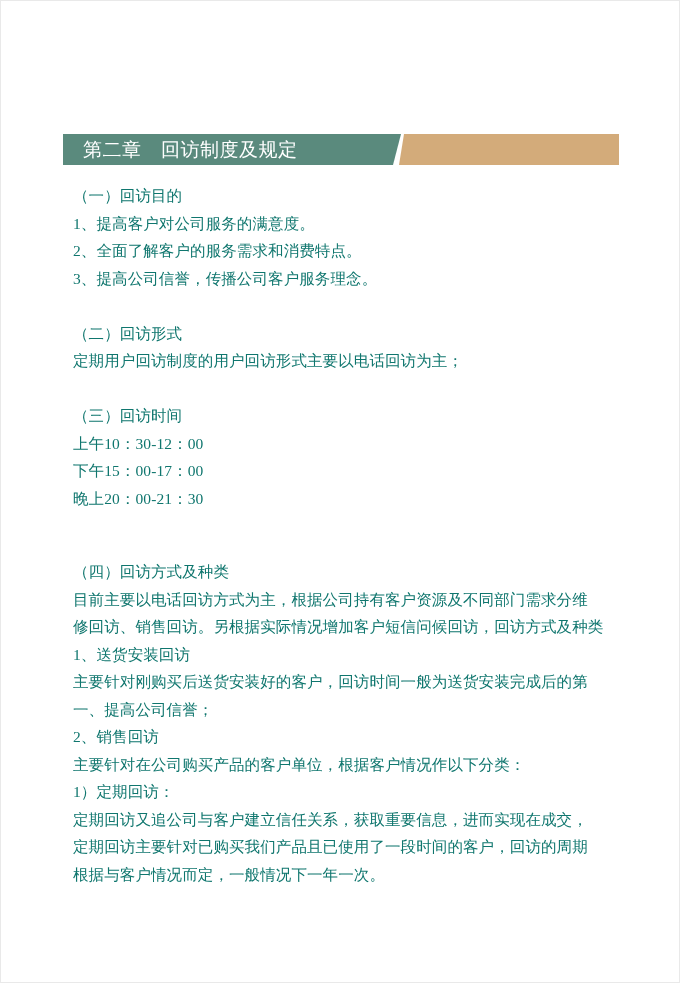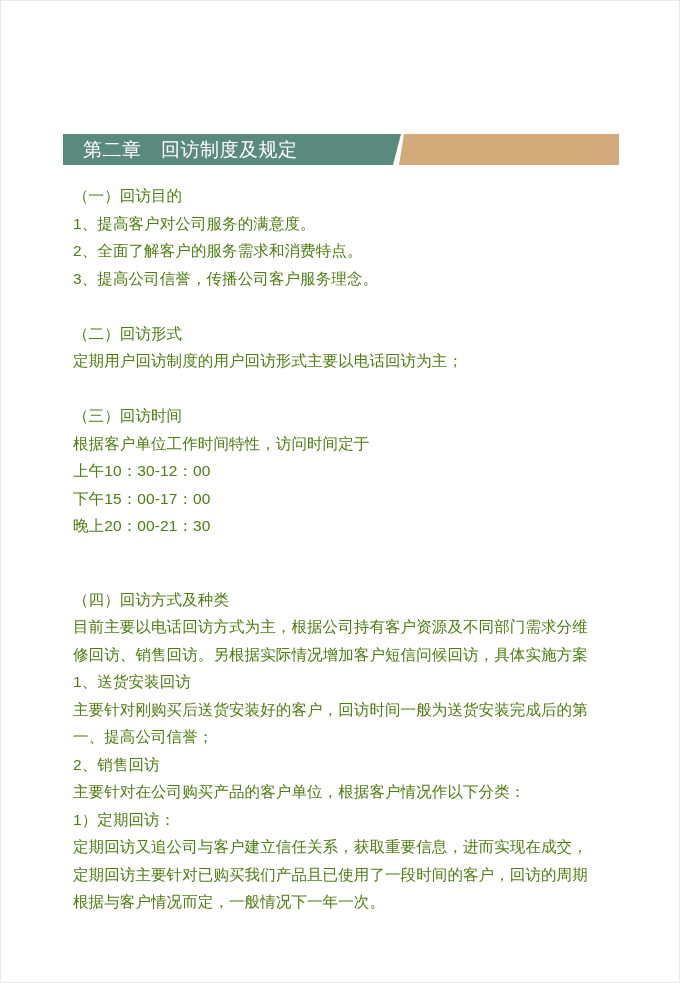--- a/index.html
+++ b/index.html
@@ -48,22 +48,23 @@
     width: 220px;
     height: 31px;
     background: #d3ab7a;
     clip-path: polygon(5px 0, 100% 0, 100% 100%, 0 100%);
   }
   .content {
     position: absolute;
     left: 72px;
     top: 181px;
     width: 548px;
-    color: #4d7c0f;
+    color: #0f766e;
     font-size: 15.5px;
+    font-family: Liberation Serif, serif;
   }
   .section {
     margin-bottom: 27.5px;
   }
   .section:last-child {
     margin-bottom: 0;
     margin-top: 46px;
   }
   .line {
     line-height: 27.5px;
@@ -92,30 +93,29 @@
       <div class="line">3、提高公司信誉，传播公司客户服务理念。</div>
     </div>
 
     <div class="section">
       <div class="line">（二）回访形式</div>
       <div class="line">定期用户回访制度的用户回访形式主要以电话回访为主；</div>
     </div>
 
     <div class="section">
       <div class="line">（三）回访时间</div>
-      <div class="line">根据客户单位工作时间特性，访问时间定于</div>
       <div class="line">上午10：30-12：00</div>
       <div class="line">下午15：00-17：00</div>
       <div class="line">晚上20：00-21：30</div>
     </div>
 
     <div class="section">
       <div class="line">（四）回访方式及种类</div>
       <div class="line">目前主要以电话回访方式为主，根据公司持有客户资源及不同部门需求分维</div>
-      <div class="line">修回访、销售回访。另根据实际情况增加客户短信问候回访，具体实施方案</div>
+      <div class="line">修回访、销售回访。另根据实际情况增加客户短信问候回访，回访方式及种类</div>
       <div class="line">1、送货安装回访</div>
       <div class="line">主要针对刚购买后送货安装好的客户，回访时间一般为送货安装完成后的第</div>
       <div class="line">一、提高公司信誉；</div>
       <div class="line">2、销售回访</div>
       <div class="line">主要针对在公司购买产品的客户单位，根据客户情况作以下分类：</div>
       <div class="line">1）定期回访：</div>
       <div class="line">定期回访又追公司与客户建立信任关系，获取重要信息，进而实现在成交，</div>
       <div class="line">定期回访主要针对已购买我们产品且已使用了一段时间的客户，回访的周期</div>
       <div class="line">根据与客户情况而定，一般情况下一年一次。</div>
     </div>

